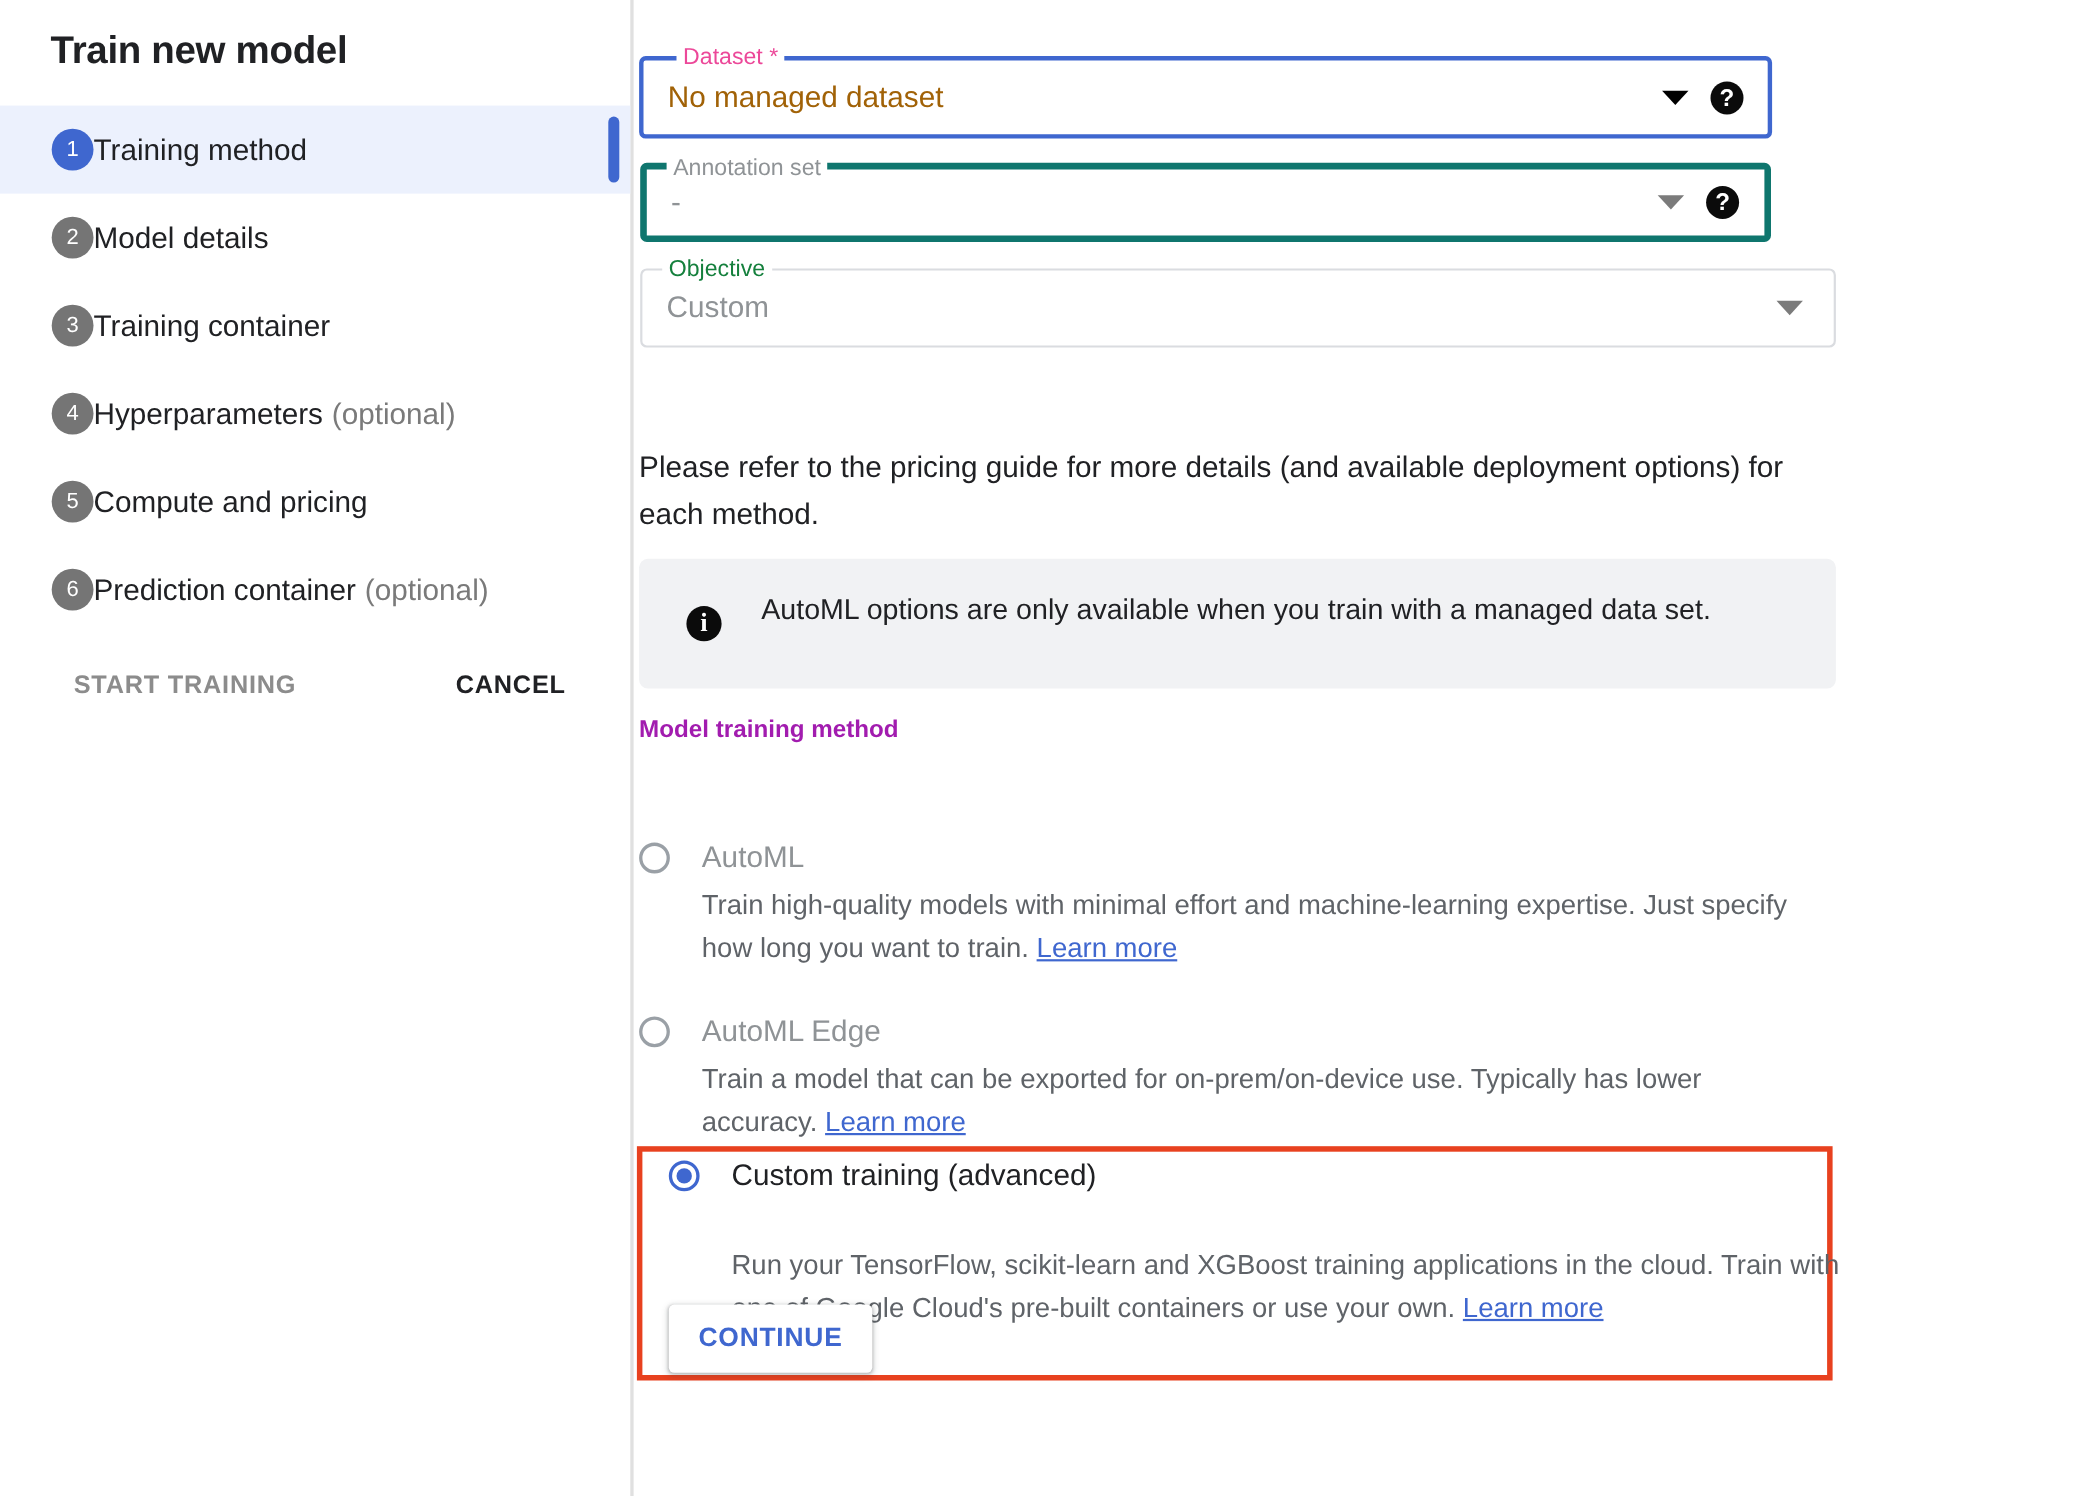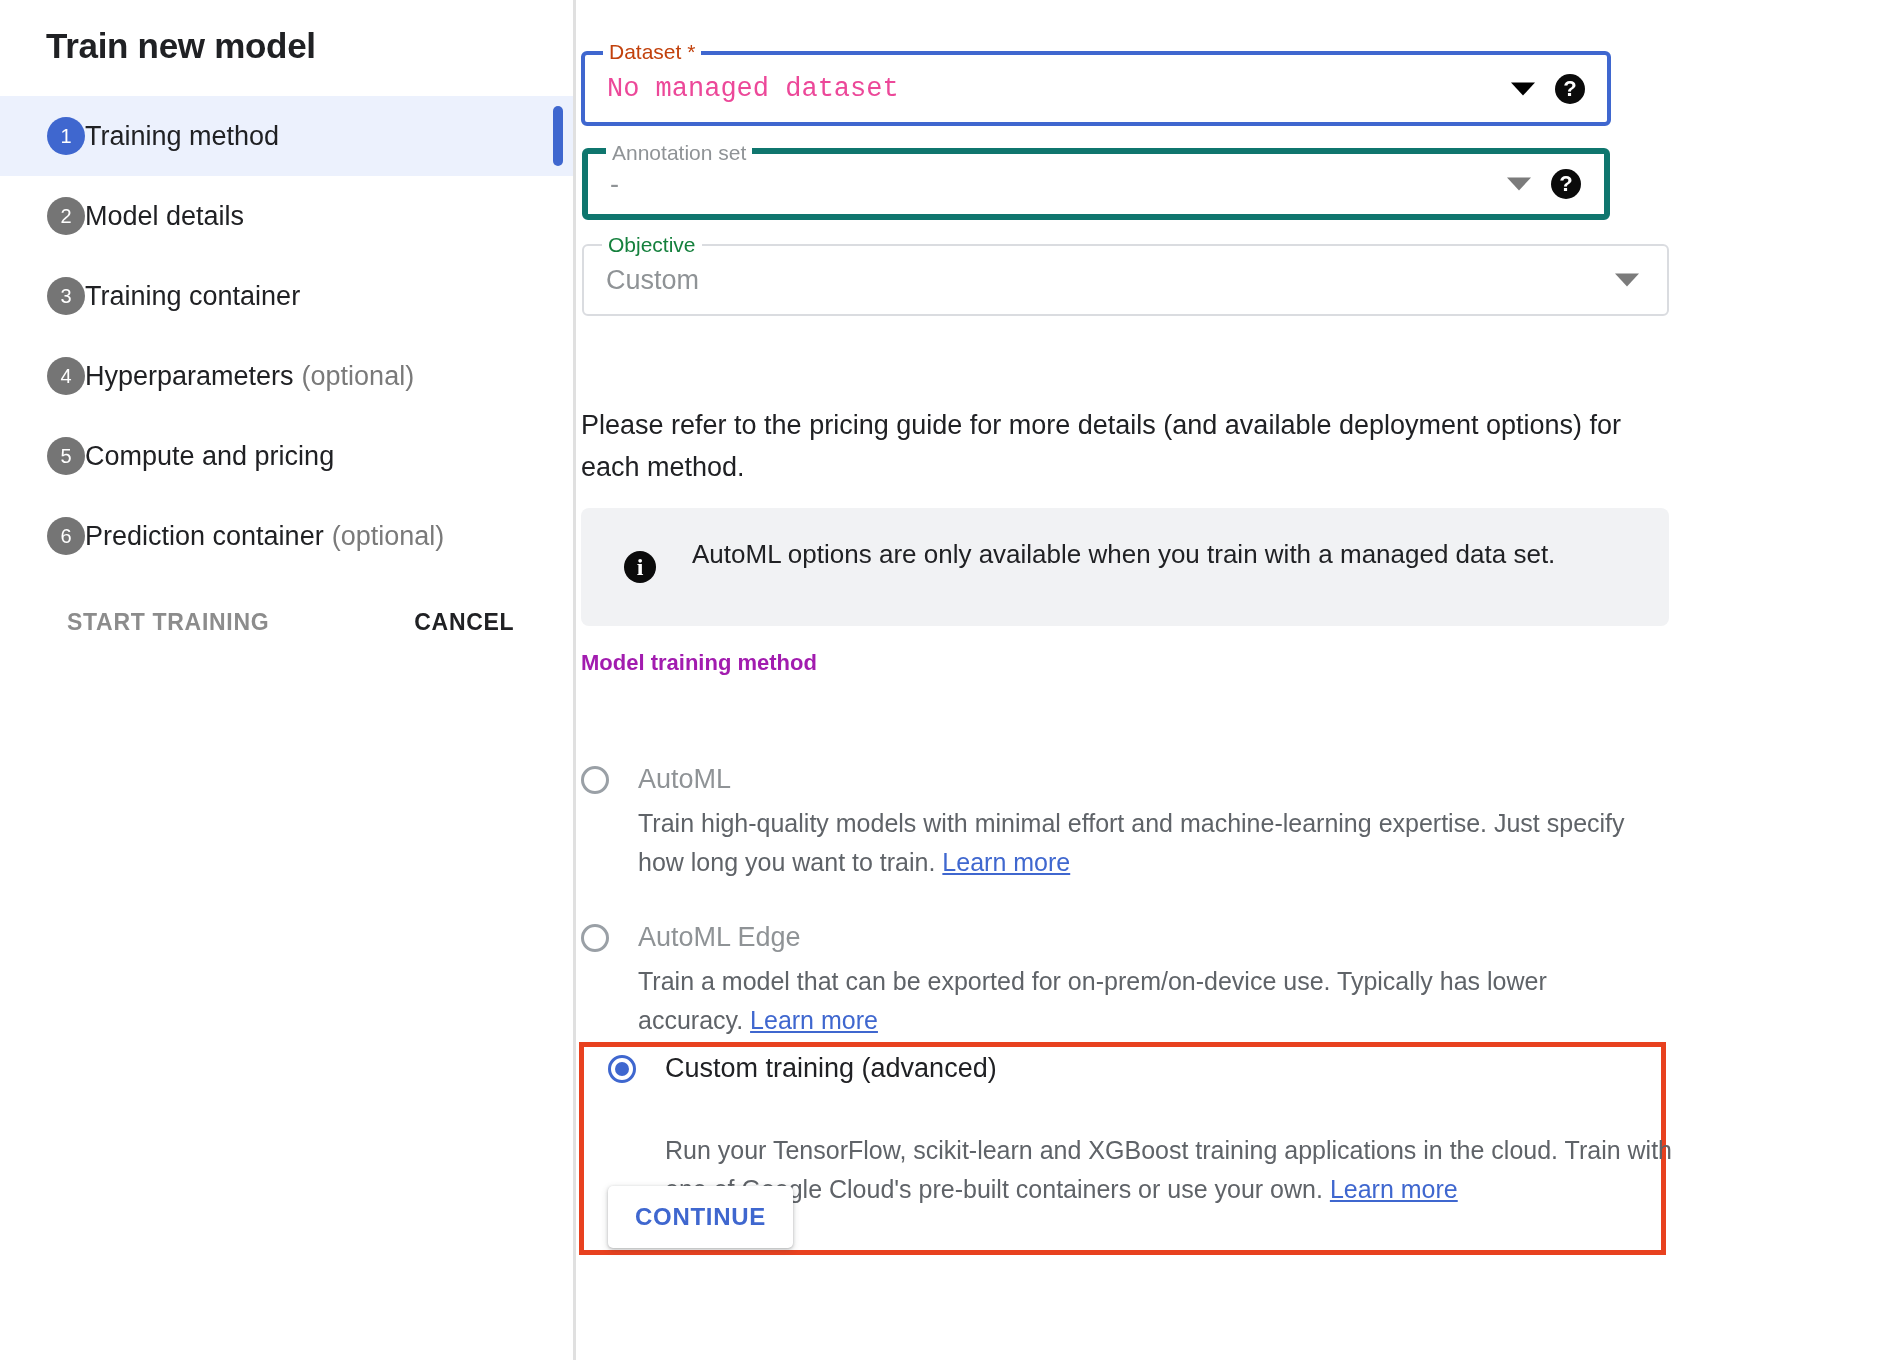--- a/index.html
+++ b/index.html
@@ -164,22 +164,22 @@
     cursor: pointer;
     font-family: "Liberation Sans", sans-serif;
   }
 
   
   #field-dataset {
     left: 2px; top: 51px;
     width: 1030px; height: 75px;
     border: 4px solid #3f67cf;
   }
-  #field-dataset .legend { color: #c2410c; top: -15px; }
-  #field-dataset .value  { color: #ec4899; font-family: Liberation Mono, monospace; }
+  #field-dataset .legend { color: #ec4899; top: -15px; margin-left: 12px; }
+  #field-dataset .value  { color: #a16207; }
   #field-dataset .caret  { right: 72px; border-top: 13px solid #000; }
   #field-dataset .help-icon { right: 22px; }
 
   
   #field-annotation {
     left: 3px; top: 148px;
     width: 1028px; height: 72px;
     border: 6px solid #0f766e;
   }
   #field-annotation .legend { color: #8f9396; }

